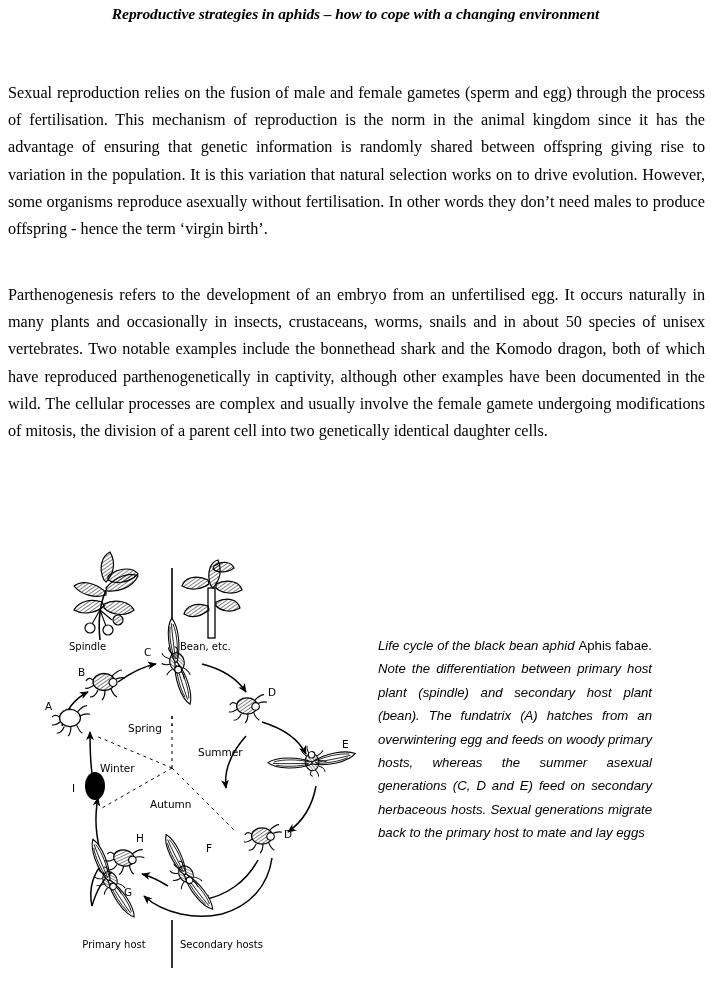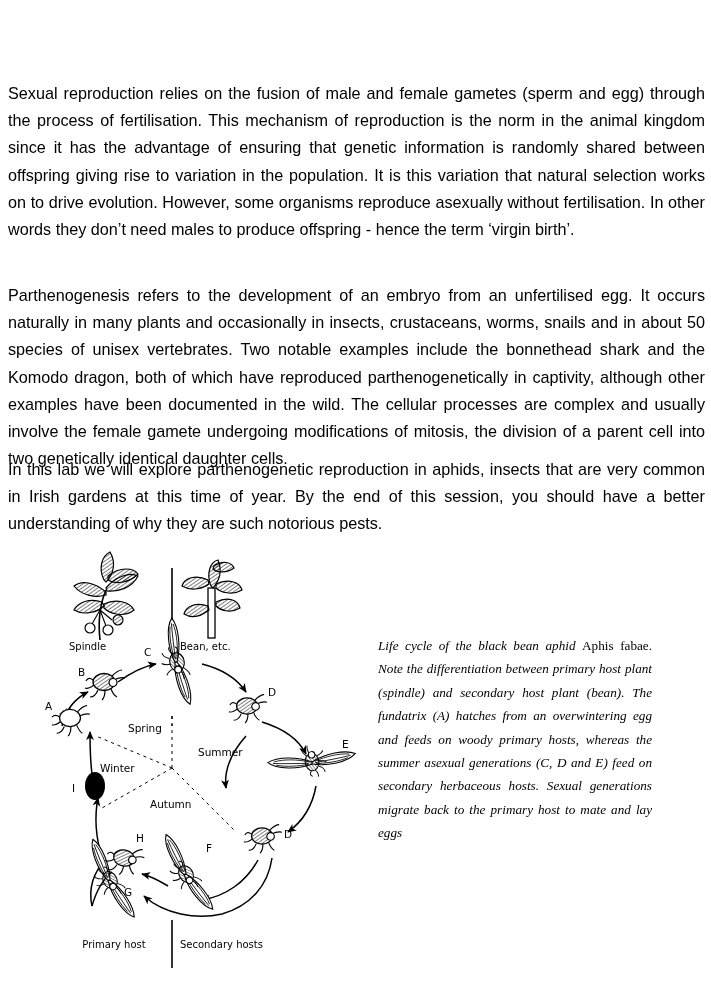--- a/index.html
+++ b/index.html
@@ -29,42 +29,42 @@
     line-height: 20px;
     letter-spacing: -0.1px;
   }
   .body-text {
     position: absolute;
     left: 8px;
     width: 697px;
     text-align: justify;
     font-size: 16.2px;
     line-height: 27.2px;
-    font-family: Liberation Sans, sans-serif;
+    font-family: Liberation Serif, serif;
   }
   #para-1 { top: 80px; }
   #para-2 { top: 282px; }
   #para-3 { top: 456px; }
 
   .figure-area {
     position: absolute;
     left: 40px;
     top: 540px;
     width: 340px;
     height: 430px;
   }
   .figure-area svg { display: block; }
 
   .caption {
     position: absolute;
     left: 378px;
     top: 634px;
     width: 274px;
     text-align: justify;
-    font-family: Liberation Serif, serif;
+    font-family: Liberation Sans, sans-serif;
     font-size: 13.2px;
     line-height: 23.4px;
     font-style: italic;
   }
   .caption .upright { font-style: normal; }
 
   .page-number {
     position: absolute;
     right: 8px;
     top: 972px;
@@ -86,24 +86,24 @@
     font-family: "DejaVu Sans", "Liberation Sans", sans-serif;
     font-size: 10.5px;
     fill: #000;
   }
 </style>
 </head>
 <body>
 
 <div class="page">
 
+  <div class="doc-title">Reproductive strategies in aphids – how to cope with a changing environment</div>
 
   <div class="body-text" id="para-1">Sexual reproduction relies on the fusion of male and female gametes (sperm and egg) through the process of fertilisation. This mechanism of reproduction is the norm in the animal kingdom since it has the advantage of ensuring that genetic information is randomly shared between offspring giving rise to variation in the population. It is this variation that natural selection works on to drive evolution. However, some organisms reproduce asexually without fertilisation. In other words they don’t need males to produce offspring - hence the term ‘virgin birth’.</div>
   <div class="body-text" id="para-2">Parthenogenesis refers to the development of an embryo from an unfertilised egg. It occurs naturally in many plants and occasionally in insects, crustaceans, worms, snails and in about 50 species of unisex vertebrates. Two notable examples include the bonnethead shark and the Komodo dragon, both of which have reproduced parthenogenetically in captivity, although other examples have been documented in the wild. The cellular processes are complex and usually involve the female gamete undergoing modifications of mitosis, the division of a parent cell into two genetically identical daughter cells.</div>
-  <div class="body-text" id="para-3">In this lab we will explore parthenogenetic reproduction in aphids, insects that are very common in Irish gardens at this time of year. By the end of this session, you should have a better understanding of why they are such notorious pests.</div>
 
   <div class="figure-area">
     <svg width="340" height="430" viewBox="0 0 340 430" xmlns="http://www.w3.org/2000/svg">
       <defs>
         <marker id="ah" markerWidth="7" markerHeight="7" refX="5.4" refY="2.6" orient="auto">
           <path d="M0,0 L6,2.6 L0,5.2 L1.6,2.6 Z" fill="#000"></path>
         </marker>
         <pattern id="hatch" width="3" height="3" patternUnits="userSpaceOnUse" patternTransform="rotate(55)">
           <line x1="0" y1="0" x2="0" y2="3" stroke="#000" stroke-width="1"></line>
         </pattern>

